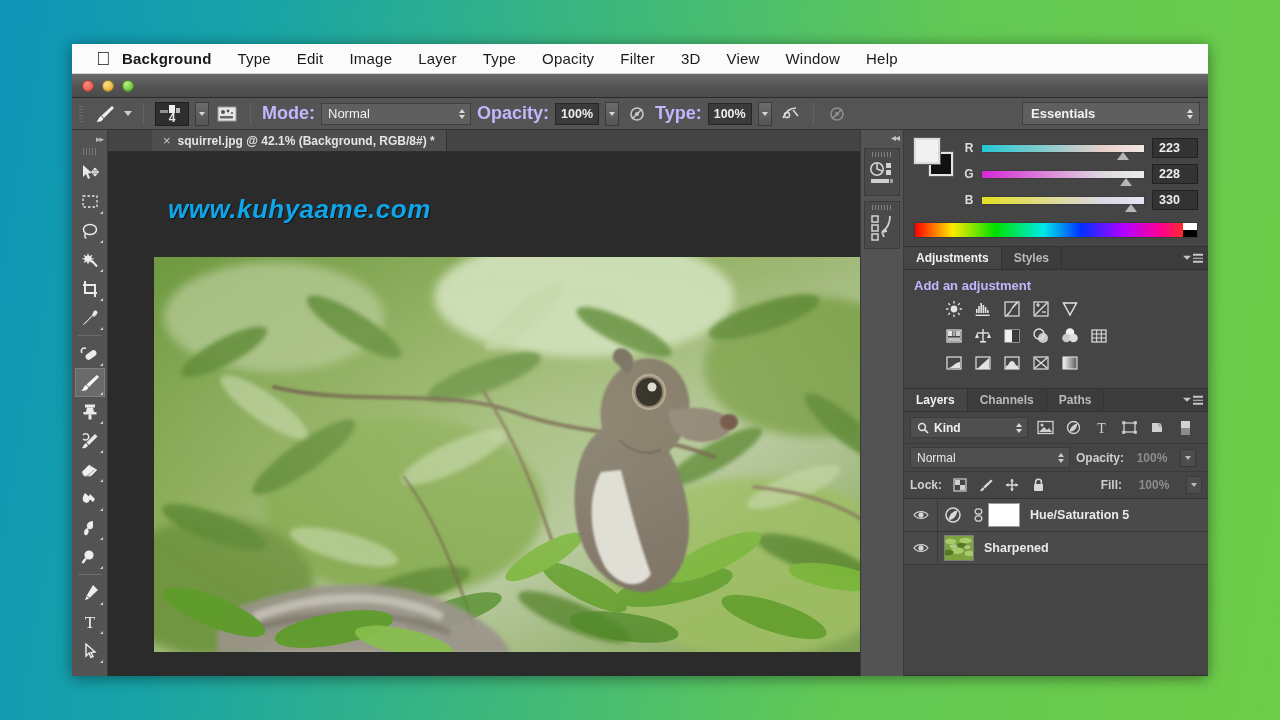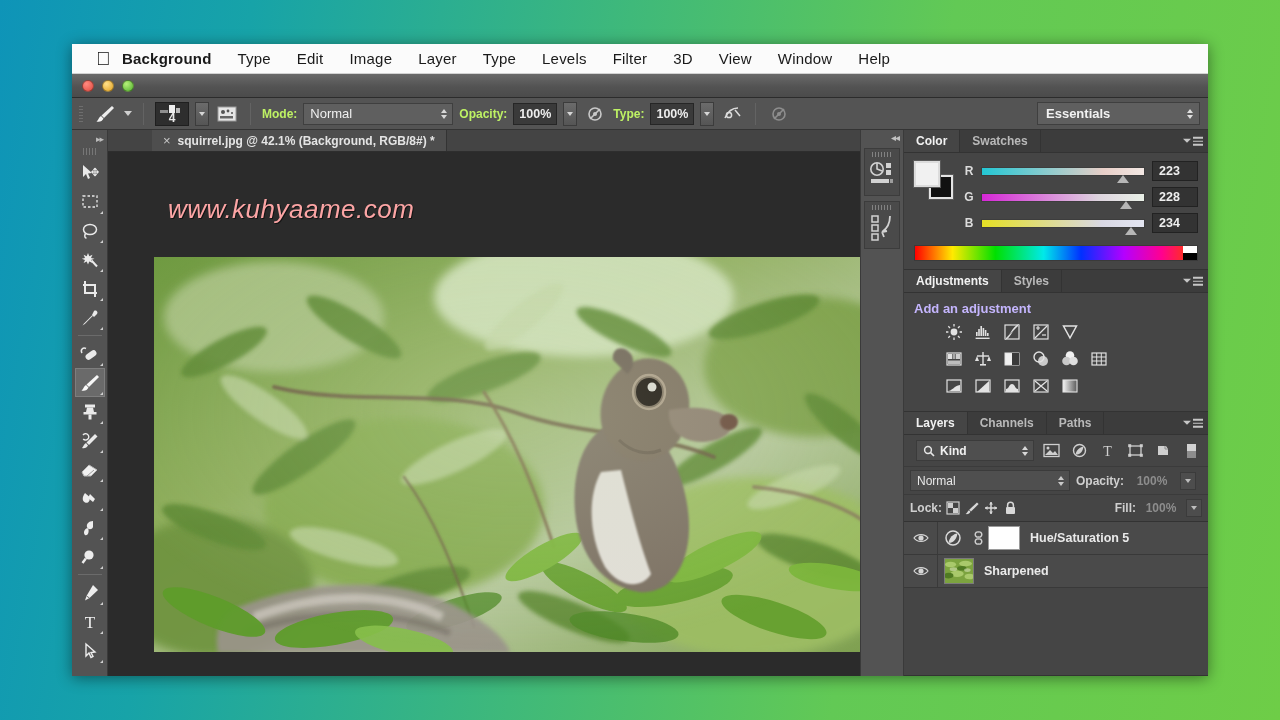--- a/index.html
+++ b/index.html
@@ -71,39 +71,39 @@
     display: flex; flex-direction: column; align-items: center; justify-content: flex-end;
     position: relative;
   }
   .brush-size-box .pv { position:absolute; top:2px; left:4px; width:24px; height:9px; }
   .brush-size-box .num { font-size: 12px; color: #e8e8e8; font-weight: bold; line-height: 13px; }
   .mini-btn {
     width: 14px; height: 24px; background: linear-gradient(180deg,#6b6b6b,#555);
     border: 1px solid #3c3c3c; display:flex; align-items:center; justify-content:center;
   }
   .mini-btn .tri-down { border-top-color: #d6d6d6; border-left-width:3px;border-right-width:3px;border-top-width:4px; }
-  .ob-label { font-size: 12px; color: #bef264; font-weight: bold; white-space: nowrap; }
+  .ob-label { font-size: 18px; color: #c4b5fd; font-weight: bold; white-space: nowrap; }
   .ob-select {
     height: 22px; background: #5f5f5f; border: 1px solid #3f3f3f;
     display: flex; align-items: center; padding: 0 6px;
     font-size: 13px; color: #f0f0f0; position: relative; min-width: 60px;
   }
   .ob-select .arrows { position: absolute; right: 5px; top: 50%; transform: translateY(-50%);
     display:flex; flex-direction:column; gap:2px; }
   .ob-select .arrows i { display:block; width:0;height:0;border-left:3px solid transparent;border-right:3px solid transparent; }
   .ob-select .arrows i.up { border-bottom: 4px solid #d8d8d8; }
   .ob-select .arrows i.dn { border-top: 4px solid #d8d8d8; }
   .ob-num {
     height: 22px; background: #3a3a3a; border: 1px solid #262626;
     display: flex; align-items: center; justify-content: center; padding: 0 5px;
     font-size: 12.5px; color: #ededed; font-weight: bold; min-width: 44px;
   }
   .icon-btn { width: 24px; height: 24px; display:flex; align-items:center; justify-content:center; }
   .workspace-select {
-    position: absolute; right: 8px; top: 4px; width: 163px; height: 23px;
+    position: absolute; right: 8px; top: 4px; width: 178px; height: 23px;
     background: #5f5f5f; border: 1px solid #3f3f3f;
     display: flex; align-items: center; padding: 0 8px;
     font-size: 13px; color: #f2f2f2; font-weight: bold;
   }
 
   
   .wsrow { display: flex; height: 546px; }
 
   .toolbar {
     width: 36px; background: #535353; border-right: 1px solid #3a3a3a;
@@ -132,22 +132,22 @@
   }
   .doc-tab {
     background: #4e4e4e; border-right: 1px solid #333;
     display: flex; align-items: center; gap: 7px; padding: 0 11px;
     font-size: 12px; color: #e4e4e4; font-weight: bold;
   }
   .doc-tab .x { color: #c8c8c8; font-size: 13px; font-weight: normal; }
   .canvas-area { flex: 1; background: #2b2b2b; position: relative; overflow: hidden; }
   .watermark {
     position: absolute; left: 60px; top: 42px;
-    font-size: 26px; font-weight: normal; font-style: italic;
-    color: #fca5a5; letter-spacing: .5px;
+    font-size: 26px; font-weight: bold; font-style: italic;
+    color: #0ea5e9; letter-spacing: .5px;
     text-shadow: 1px 1px 0 rgba(0,0,0,.55);
     white-space: nowrap;
   }
   .photo {
     position: absolute; left: 46px; top: 105px; width: 718px; height: 395px;
     overflow: hidden; background: #2f3d1e;
   }
   .photo svg { display:block; width:100%; height:100%; }
 
   
@@ -210,42 +210,42 @@
   .spectrum .wb i { display:block; flex:1; }
   .spectrum .wb i.w { background:#fff; } .spectrum .wb i.k { background:#000; }
 
   
   .adj-title { font-size: 13px; color: #c4b5fd; font-weight: bold; padding: 8px 10px 4px; }
   .adj-rows { padding: 2px 0 8px 40px; }
   .adj-row { display: flex; gap: 9px; margin-bottom: 7px; }
   .adj-ic { width: 20px; height: 20px; display: flex; align-items: center; justify-content: center; }
 
   
-  .lay-filter { display: flex; align-items: center; gap: 6px; padding: 5px 6px; justify-content: flex-end; }
+  .lay-filter { display: flex; align-items: center; gap: 6px; padding: 5px 6px; }
   .kind-sel { width: 118px; height: 21px; background: #4f4f4f; border: 1px solid #3b3b3b;
     display: flex; align-items: center; gap: 5px; padding: 0 6px; position: relative;
     font-size: 12px; color: #f0f0f0; font-weight: bold; }
   .kind-sel .arrows { position:absolute; right:5px; top:50%; transform:translateY(-50%); display:flex;flex-direction:column;gap:2px;}
   .kind-sel .arrows i { width:0;height:0;border-left:3px solid transparent;border-right:3px solid transparent;}
   .kind-sel .arrows i.up{border-bottom:4px solid #d8d8d8;} .kind-sel .arrows i.dn{border-top:4px solid #d8d8d8;}
   .fil-ic { width: 22px; height: 20px; display:flex; align-items:center; justify-content:center; }
   .lay-mode { display: flex; align-items: center; gap: 6px; padding: 3px 6px;
     border-top: 1px solid #3b3b3b; }
   .mode-sel { width: 160px; height: 21px; background: #4f4f4f; border: 1px solid #3b3b3b;
     display: flex; align-items: center; padding: 0 6px; position: relative;
     font-size: 12px; color: #e8e8e8; }
   .mode-sel .arrows { position:absolute; right:5px; top:50%; transform:translateY(-50%); display:flex;flex-direction:column;gap:2px;}
   .mode-sel .arrows i { width:0;height:0;border-left:3px solid transparent;border-right:3px solid transparent;}
   .mode-sel .arrows i.up{border-bottom:4px solid #c9c9c9;} .mode-sel .arrows i.dn{border-top:4px solid #c9c9c9;}
   .lbl-dim { font-size: 12px; color: #cfcfcf; font-weight: bold; }
   .val-dim { font-size: 12px; color: #8d8d8d; font-weight: bold; width: 44px; text-align:center; }
   .stepper { width: 16px; height: 18px; background: #4d4d4d; border: 1px solid #3b3b3b;
     display:flex; align-items:center; justify-content:center; }
   .stepper .tri-down { border-top-color:#bdbdbd; border-left-width:3px;border-right-width:3px;border-top-width:4px;}
-  .lock-row { display: flex; align-items: center; gap: 3px; padding: 4px 6px;
+  .lock-row { display: flex; align-items: center; gap: 10px; padding: 4px 6px;
     border-top: 1px solid #3b3b3b; border-bottom: 1px solid #333; }
   .lock-ic { width: 16px; height: 16px; display:flex;align-items:center;justify-content:center;}
 
   .layer-list { }
   .layer-row { display: flex; align-items: center; height: 33px;
     border-bottom: 1px solid #393939; background: #4a4a4a; gap: 0; }
   .lr-eye { width: 34px; display:flex; align-items:center; justify-content:center; border-right: 1px solid #3a3a3a; height:100%; }
   .lr-adjic { width: 30px; display:flex; align-items:center; justify-content:center; }
   .lr-link { width: 20px; display:flex; align-items:center; justify-content:center; }
   .lr-mask { width: 32px; height: 24px; background: #fff; border: 1px solid #9a9a9a; }
@@ -258,21 +258,21 @@
 <div id="ps-window">
 
   <div class="menubar">
     <div class="apple-logo"></div>
     <div class="mi app">Background</div>
     <div class="mi">Type</div>
     <div class="mi">Edit</div>
     <div class="mi">Image</div>
     <div class="mi">Layer</div>
     <div class="mi">Type</div>
-    <div class="mi">Levels</div>
+    <div class="mi">Opacity</div>
     <div class="mi">Filter</div>
     <div class="mi">3D</div>
     <div class="mi">View</div>
     <div class="mi">Window</div>
     <div class="mi">Help</div>
   </div>
 
   <div class="titlebar">
     <div class="traffic">
       <div class="tl r"></div>
@@ -660,32 +660,20 @@
           <rect x="4" y="13" width="6" height="6" fill="none" stroke="#d2d2d2" stroke-width="1.5"></rect>
           <rect x="4" y="22" width="6" height="6" fill="none" stroke="#d2d2d2" stroke-width="1.5"></rect>
           <path d="M22 4 C22 14 17 18 14 20 M14 20 L19 19 M14 20 L16 25" stroke="#d2d2d2" stroke-width="1.8" fill="none"></path>
         </svg>
       </div>
     </div>
 
     <div class="panels">
 
       <div class="panel">
-        <div class="panel-tabs">
-          <div class="ptab active">Color</div>
-          <div class="ptab">Swatches</div>
-          <div class="pmenu">
-            <span class="tri"></span>
-              <span class="bars">
-                <i></i>
-                <i></i>
-                <i></i>
-              </span>
-          </div>
-        </div>
         <div class="color-body">
           <div class="fgbg">
             <div class="bg"></div>
             <div class="fg"></div>
           </div>
           <div class="sliders">
             <div class="srow">
               <span class="sl">R</span>
               <span class="track r">
                   <i class="knob" style="left:87%"></i>
@@ -697,21 +685,21 @@
               <span class="track g">
                   <i class="knob" style="left:89%"></i>
                 </span>
               <span class="vnum">228</span>
             </div>
             <div class="srow">
               <span class="sl">B</span>
               <span class="track b">
                   <i class="knob" style="left:92%"></i>
                 </span>
-              <span class="vnum">234</span>
+              <span class="vnum">330</span>
             </div>
           </div>
         </div>
         <div class="spectrum">
           <span class="band"></span>
           <span class="wb">
               <i class="w"></i>
               <i class="k"></i>
             </span>
         </div>

